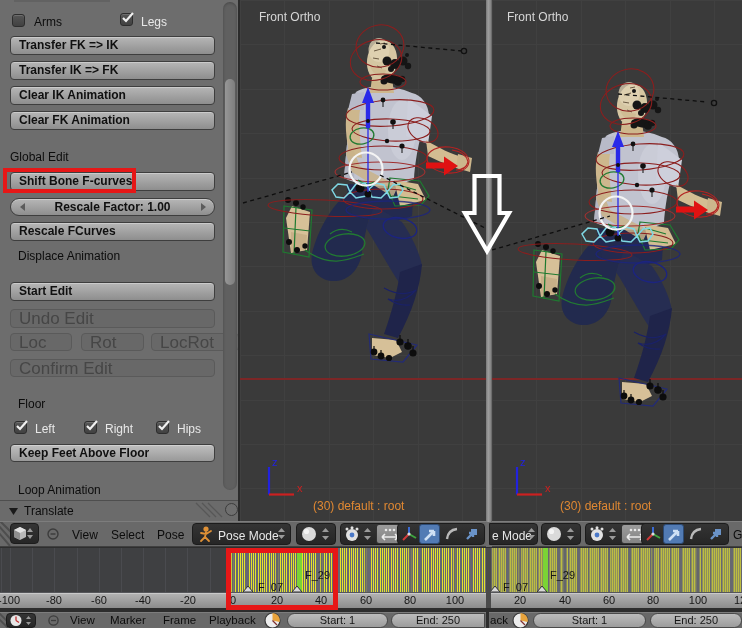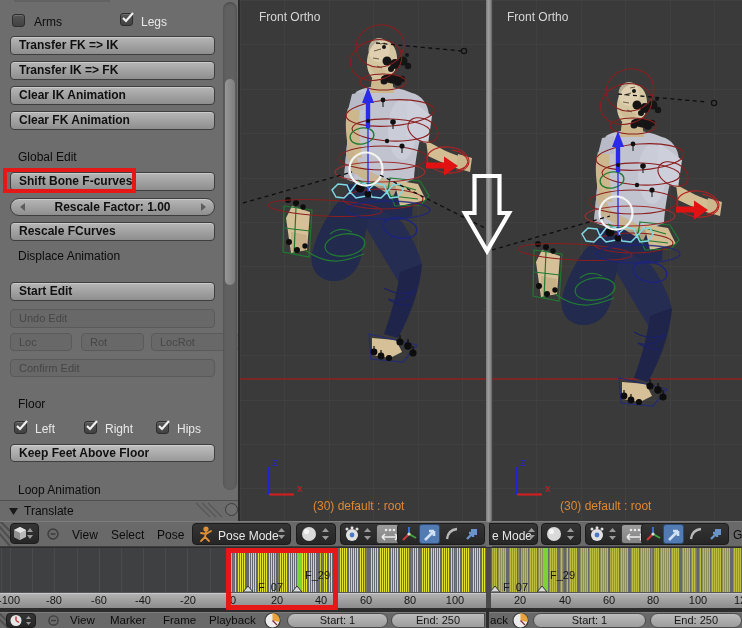--- a/index.html
+++ b/index.html
@@ -2,21 +2,21 @@
 <html><head><meta charset="utf-8">
 <style>
 html,body{margin:0;padding:0;background:#000;}
 #app{position:relative;width:742px;height:628px;overflow:hidden;font-family:"Liberation Sans",sans-serif;background:#6d6d6d;}
 #app *{position:absolute;box-sizing:border-box;}
 .txt{font-size:12px;line-height:12px;color:#0c0c0c;white-space:nowrap;}
 .btn{left:10px;width:205px;height:19px;border:1px solid #3e3e3e;border-radius:4px;
  background:linear-gradient(#b6b6b6,#8e8e8e);box-shadow:inset 0 1px 0 rgba(255,255,255,.3);
  color:#101010;font-size:12px;line-height:17px;padding-left:8px;font-weight:bold;}
 .btnd{left:10px;width:205px;height:19px;border:1px solid #5a5a5a;border-radius:4px;
- background:rgba(0,0,0,0.04);color:#464646;font-size:11px;line-height:17px;padding-left:8px;}
+ background:rgba(0,0,0,0.04);color:#464646;font-size:17px;line-height:17px;padding-left:8px;}
 .cb{width:13px;height:13px;border:1px solid #2d2d2d;border-radius:3px;
  background:linear-gradient(#565656,#414141);box-shadow:inset 0 1px 0 rgba(255,255,255,.15);}
 .hdr{background:#696969;border-top:1px solid #7d7d7d;border-bottom:1px solid #404040;}
 .dk{background:linear-gradient(#343434,#262626);border:1px solid #1c1c1c;border-radius:4px;}
 .fld{height:15px;border:1px solid #4a4a4a;border-radius:8px;background:linear-gradient(#bcbcbc,#9c9c9c);
  font-size:11px;line-height:13px;color:#161616;text-align:center;}
 .num{font-size:11px;line-height:11px;color:#161616;transform:translateX(-50%);}
 .wt{color:#e8e8e8;}
 </style></head><body>
 <div id="app">
@@ -30,21 +30,21 @@
 <svg style="left:120px;top:10px;" width="16" height="16">
       <polyline points="3,8 6,11 13,3" stroke="#f0f0f0" stroke-width="2.2" fill="none"></polyline>
     </svg>
 <div class="txt wt" style="left:141px;top:16px;">Legs</div>
 
 <div class="btn" style="top:36px;">Transfer FK =&gt; IK</div>
 <div class="btn" style="top:61px;">Transfer IK =&gt; FK</div>
 <div class="btn" style="top:86px;">Clear IK Animation</div>
 <div class="btn" style="top:111px;">Clear FK Animation</div>
 
-<div class="txt" style="left:18px;top:151px;">Global Edit</div>
+<div class="txt" style="left:10px;top:151px;">Global Edit</div>
 <div class="btn" style="top:172px;">Shift Bone F-curves</div>
 <div class="btn" style="top:198px;height:18px;border-radius:9px;text-align:center;padding-left:0;">Rescale Factor: 1.00</div>
 <div style="left:16px;top:203px;width:0;height:0;border:4px solid transparent;border-right:5px solid #5c5c5c;"></div>
 <div style="left:201px;top:203px;width:0;height:0;border:4px solid transparent;border-left:5px solid #5c5c5c;"></div>
 <div class="btn" style="top:222px;">Rescale FCurves</div>
 
 <div class="txt" style="left:18px;top:250px;">Displace Animation</div>
 <div class="btn" style="top:282px;">Start Edit</div>
 <div class="btnd" style="top:309px;">Undo Edit</div>
 <div class="btnd" style="top:333px;width:62px;height:18px;">Loc</div>

